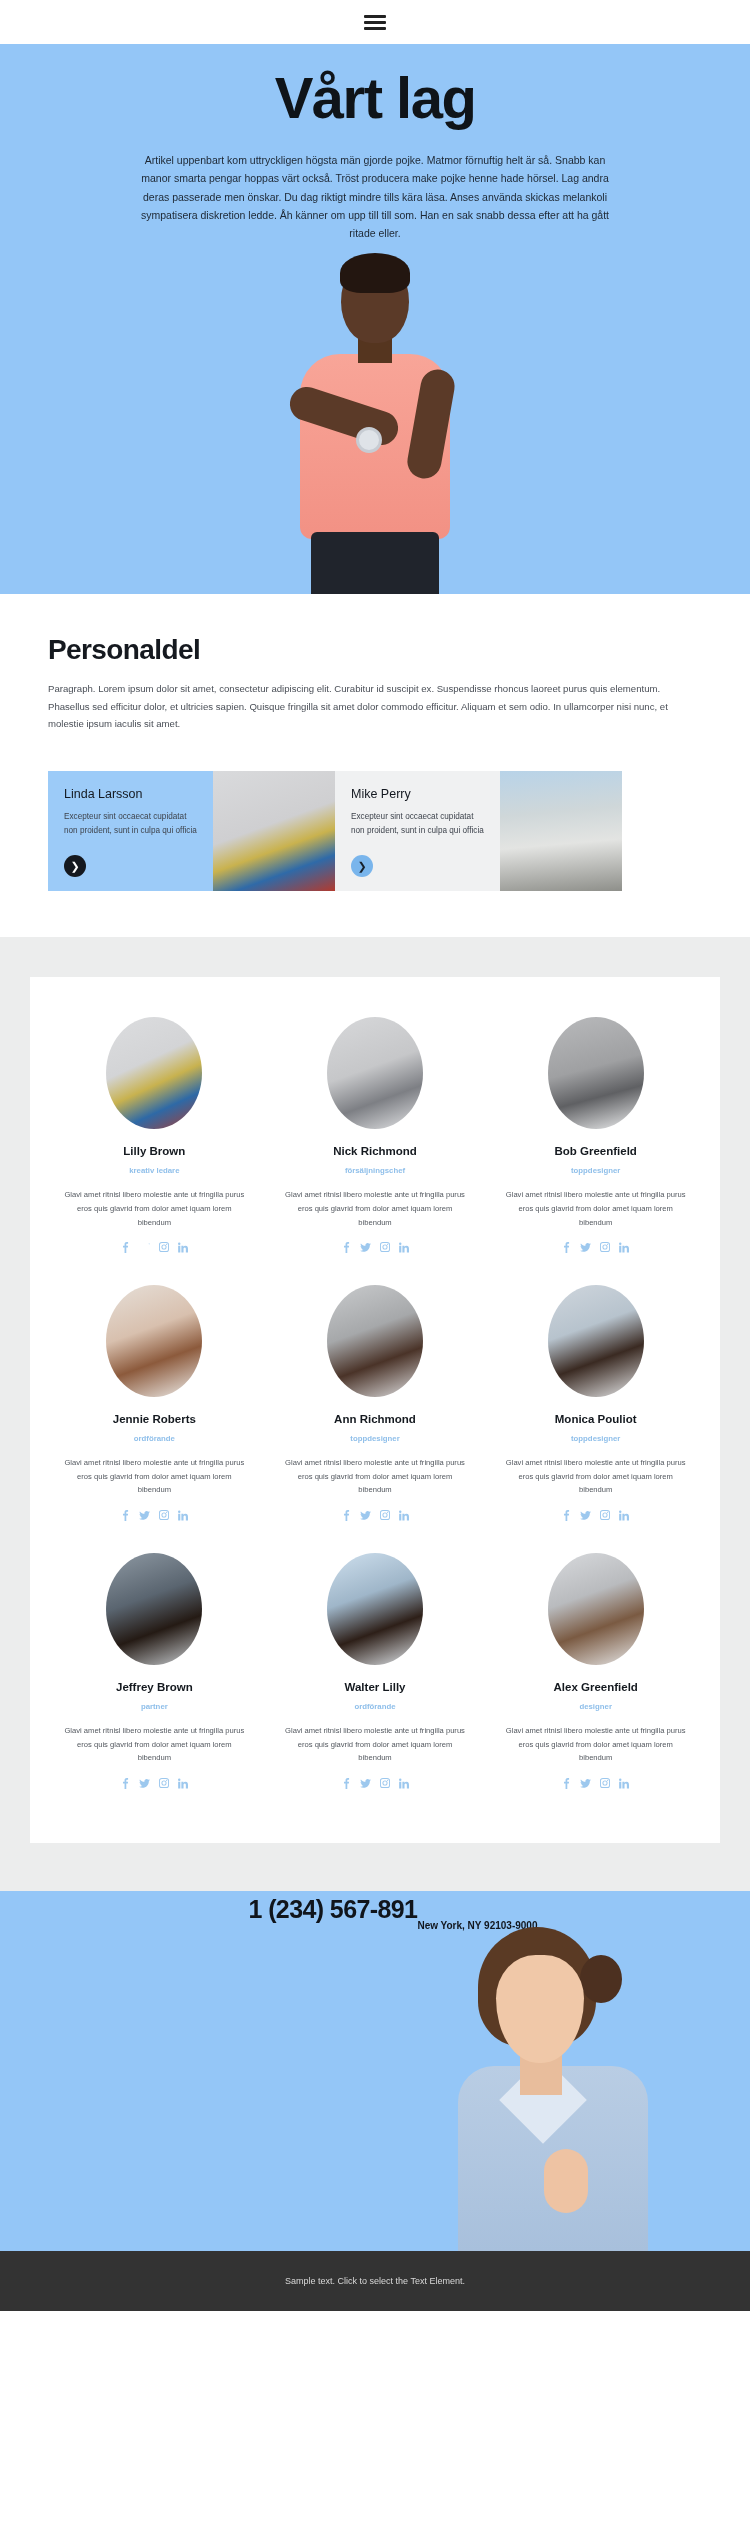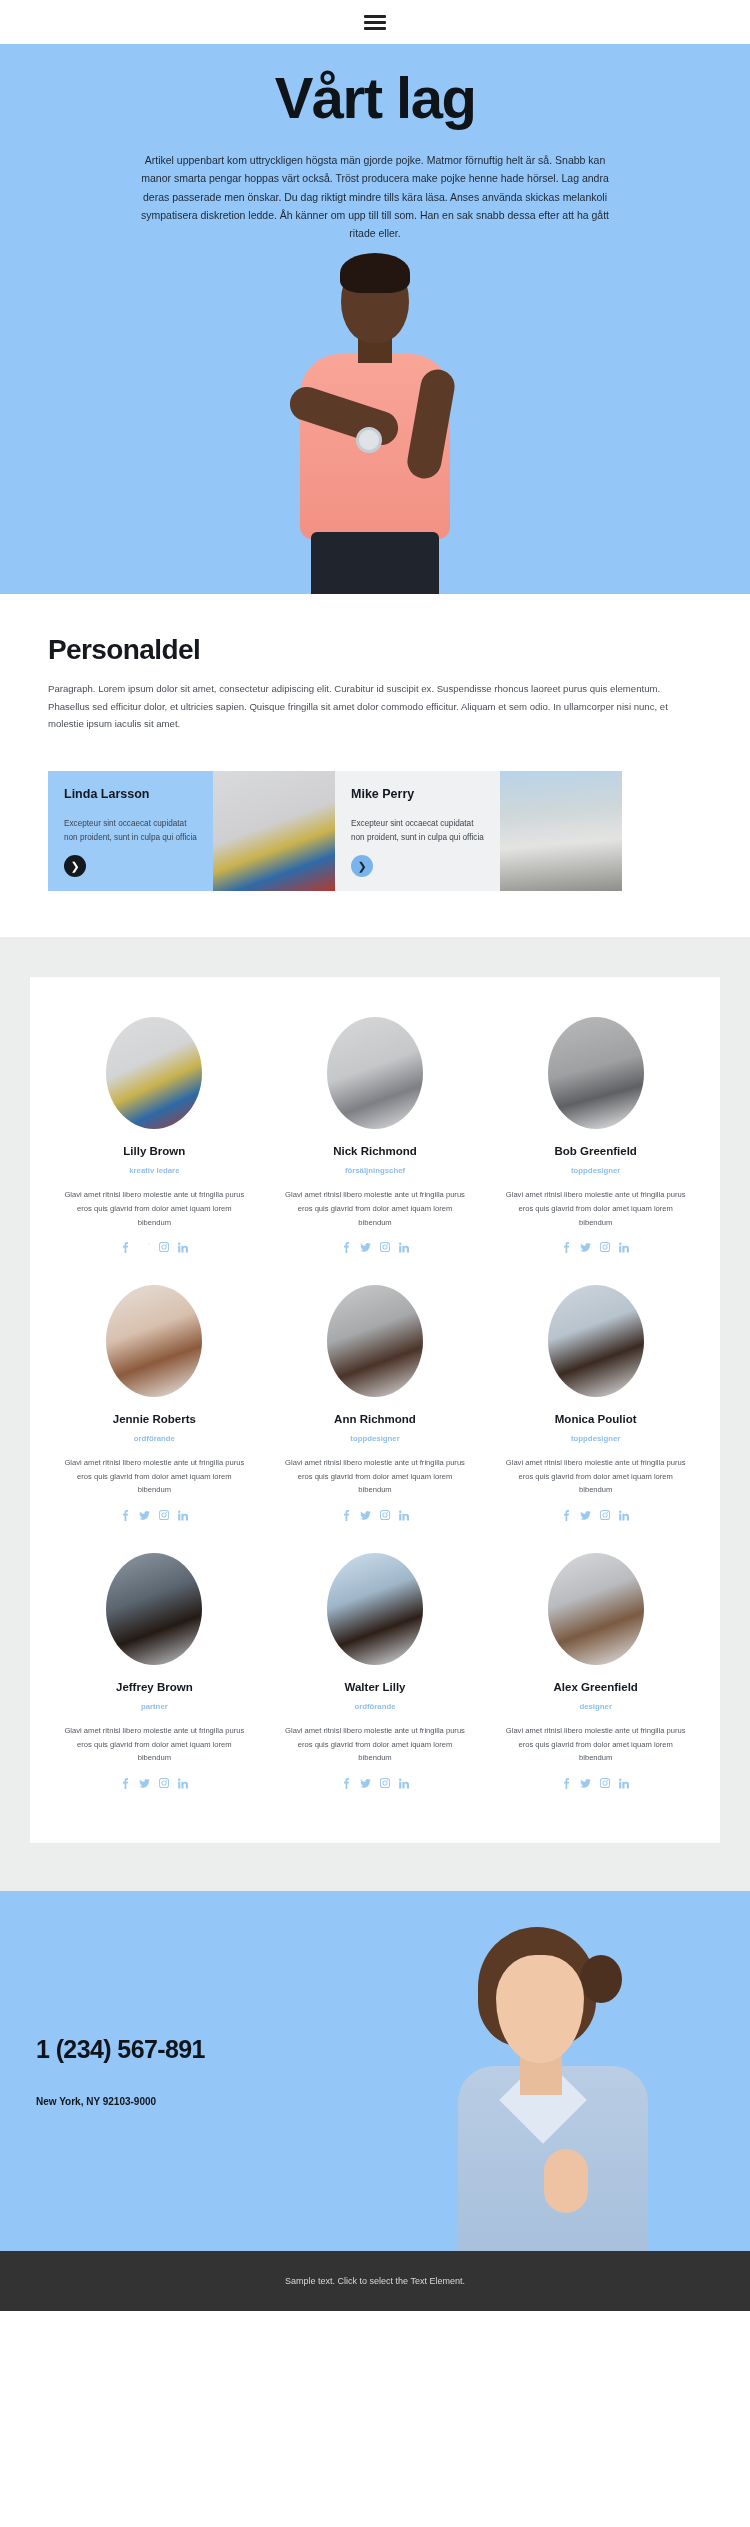--- a/index.html
+++ b/index.html
@@ -114,21 +114,21 @@
   .slider {
     display: flex;
     margin: 12px 48px 0;
     height: 120px;
     overflow: hidden;
   }
   .s-pane { flex: 0 0 auto; height: 100%; position: relative; }
   .s-text { width: 165px; padding: 16px 14px 0 16px; }
   .s-text.blue { background: #9ccbf8; }
   .s-text.grey { background: #f0f1f2; }
-  .s-name { font-size: 12.5px; font-weight: 700; color: #131820; margin-bottom: 16px; }
+  .s-name { font-size: 12.5px; font-weight: 400; color: #131820; margin-bottom: 9px; }
   .s-desc { font-size: 8.2px; line-height: 1.65; color: #3e444d; }
   .s-arrow {
     position: absolute; left: 16px; bottom: 14px;
     width: 22px; height: 22px; border-radius: 50%;
     display: flex; align-items: center; justify-content: center;
     font-size: 11px; color: #fff; cursor: pointer;
   }
   .s-arrow.dark { background: #14181f; }
   .s-arrow.light { background: #79b5ec; color: #16202b; }
   .s-img { width: 122px; height: 100%; }
@@ -165,21 +165,21 @@
   .socials span { display: inline-flex; cursor: pointer; }
 
   
   .contact {
     background: #94c6f7;
     height: 360px;
     position: relative;
     overflow: hidden;
     padding: 0 0 0 36px;
     display: flex;
-    flex-direction: column;
+    flex-direction: row;
     justify-content: center;
   }
   .phone {
     font-size: 25px; font-weight: 700; color: #10151c;
     letter-spacing: -.6px; line-height: 1.45;
   }
   .address {
     margin-top: 26px;
     font-size: 10px; font-weight: 700; color: #11161d; line-height: 1.75;
   }

